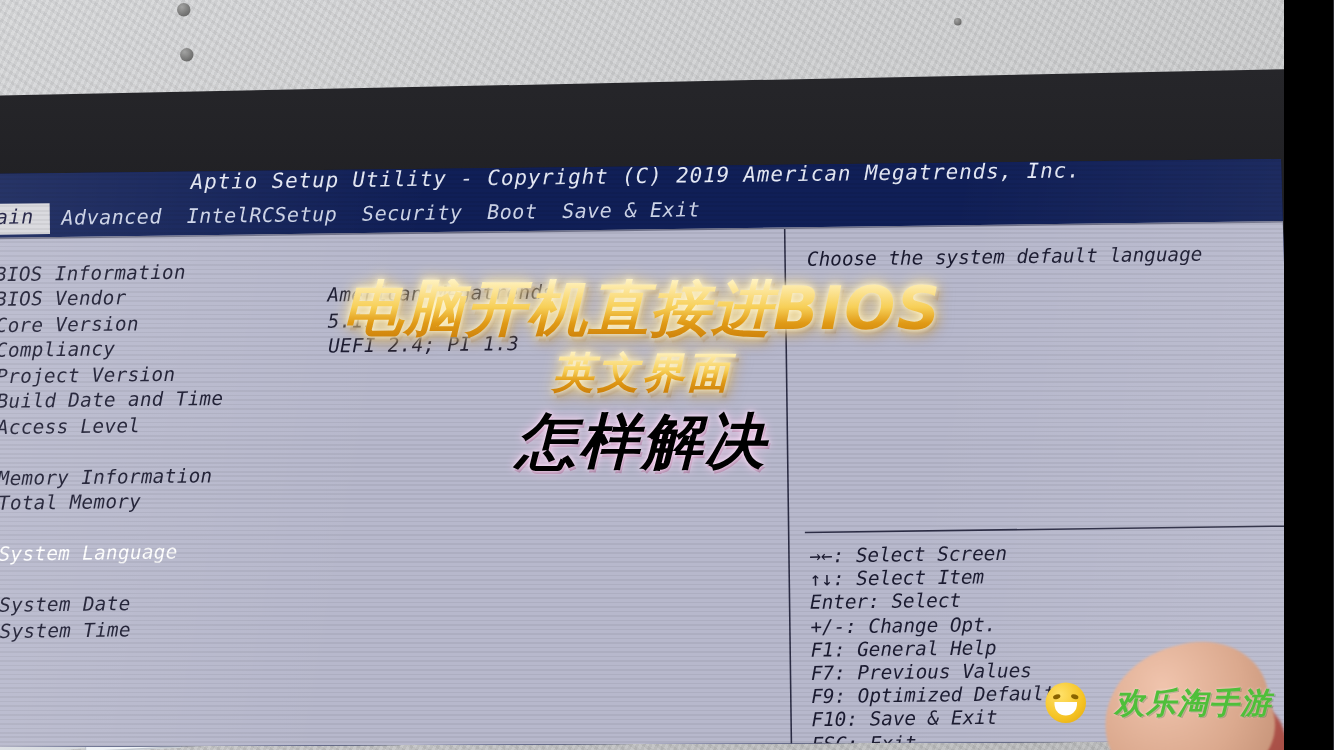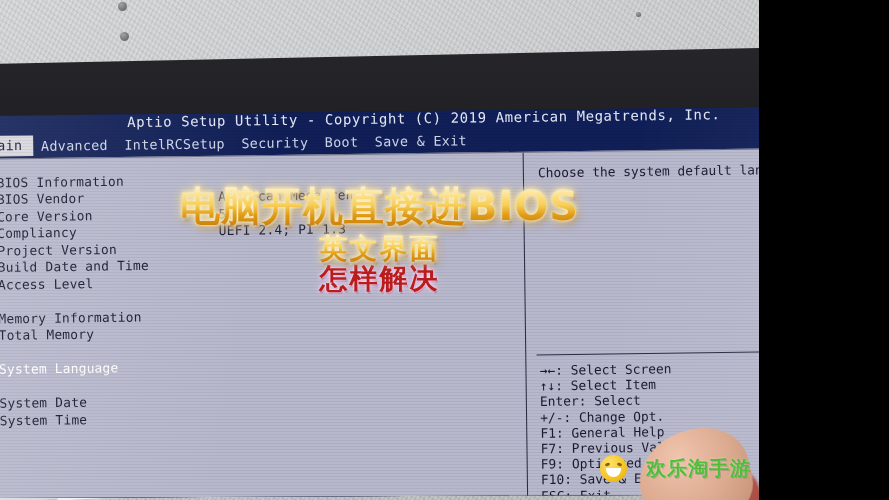--- a/index.html
+++ b/index.html
@@ -1,19 +1,20 @@
 <!DOCTYPE html>
 <html><head>
 <meta charset="utf-8">
 <style>
   html,body{margin:0;padding:0;background:#000;}
   #stage{
-    position:relative;width:759px;height:500px;overflow:hidden;
+    position:relative;width:856px;height:500px;overflow:hidden;
     font-family:"DejaVu Sans Mono","Liberation Mono",monospace;
     background:#c9c9c7;
+    font-style:italic;
   }
 
   
   .wall{
     position:absolute;inset:0;
     background:
       repeating-linear-gradient(115deg, rgba(255,255,255,.05) 0 2px, rgba(0,0,0,.045) 2px 4px),
       repeating-linear-gradient(35deg, rgba(255,255,255,.04) 0 3px, rgba(0,0,0,.035) 3px 5px),
       linear-gradient(160deg,#d7d8da 0%,#cdcecf 40%,#c2c3c4 75%,#b9babb 100%);
   }
@@ -91,21 +92,21 @@
   .cap-line{line-height:1.04;white-space:nowrap;}
   .cap1{font-size:40px;letter-spacing:1px;
     color:#fbd66a;
     background:linear-gradient(180deg,#fff3c4 0%,#f7cf57 45%,#e09a16 70%,#c97c08 100%);
     -webkit-background-clip:text;background-clip:text;-webkit-text-fill-color:transparent;
     filter:drop-shadow(0 0 2px #fff8d8) drop-shadow(0 0 5px #ffe9a0) drop-shadow(2px 3px 0 rgba(120,62,0,.35));}
   .cap2{font-size:28px;letter-spacing:2px;margin-top:6px;
     background:linear-gradient(180deg,#fff3c4 0%,#f7cf57 45%,#e09a16 70%,#c97c08 100%);
     -webkit-background-clip:text;background-clip:text;-webkit-text-fill-color:transparent;
     filter:drop-shadow(0 0 2px #fff8d8) drop-shadow(0 0 5px #ffe9a0) drop-shadow(2px 3px 0 rgba(120,62,0,.35));}
-  .cap3{font-size:28px;letter-spacing:2px;margin-top:1px;color:#b91c1c;
+  .cap3{font-size:40px;letter-spacing:2px;margin-top:12px;color:#000000;
     text-shadow:0 0 3px #ffe9ff,0 0 7px #ffc9f0,1px 2px 0 rgba(120,0,60,.30);}
 
   
   .watermark{position:absolute;right:8px;bottom:18px;display:flex;align-items:flex-start;gap:19px;z-index:45;}
   .wm-logo{width:27px;height:27px;border-radius:50%;
     background:radial-gradient(circle at 36% 30%,#ffe169,#f5c324 60%,#e0a50c 100%);position:relative;flex:0 0 27px;}
   .wm-eye{position:absolute;top:8px;width:5px;height:3px;border-radius:50%;background:#8a6400;}
   .wm-eye.l{left:5px;transform:rotate(-18deg);}
   .wm-eye.r{right:5px;transform:rotate(18deg);}
   .wm-mouth{position:absolute;left:6px;top:13px;width:15px;height:9px;border-radius:0 0 9px 9px;background:#fff;}

